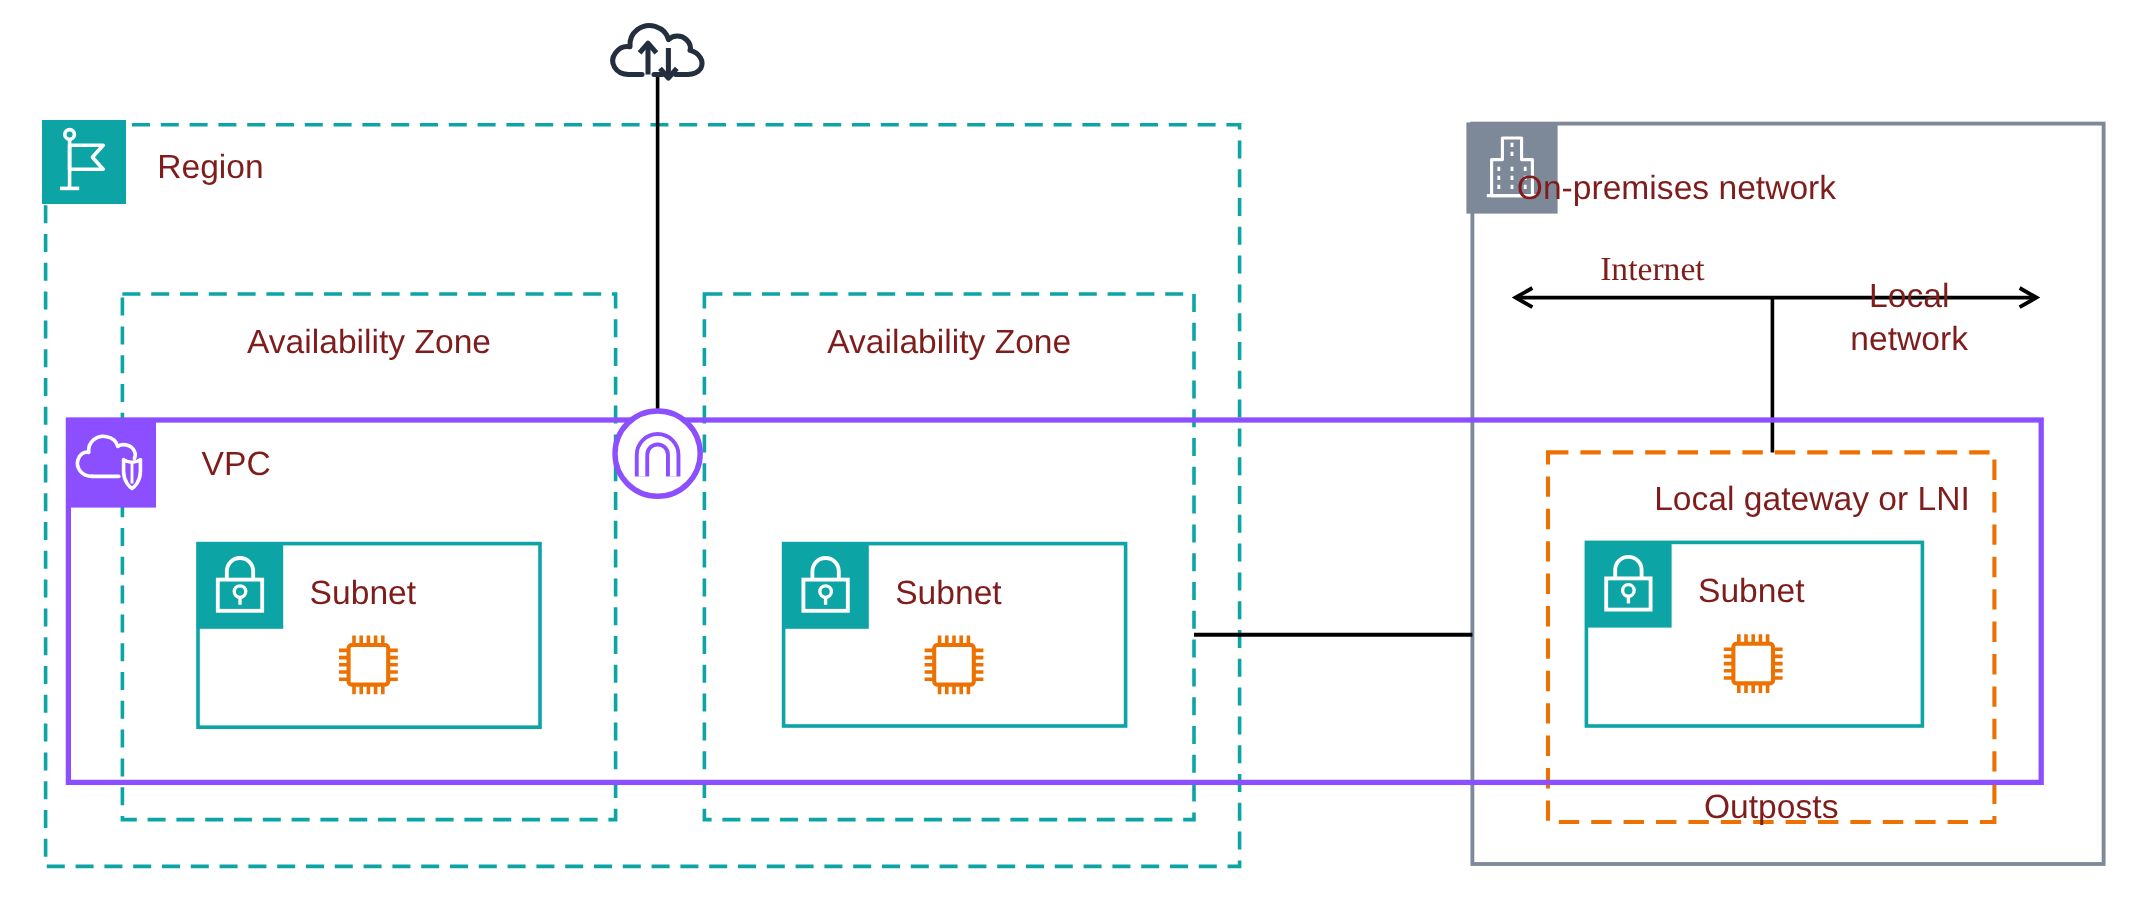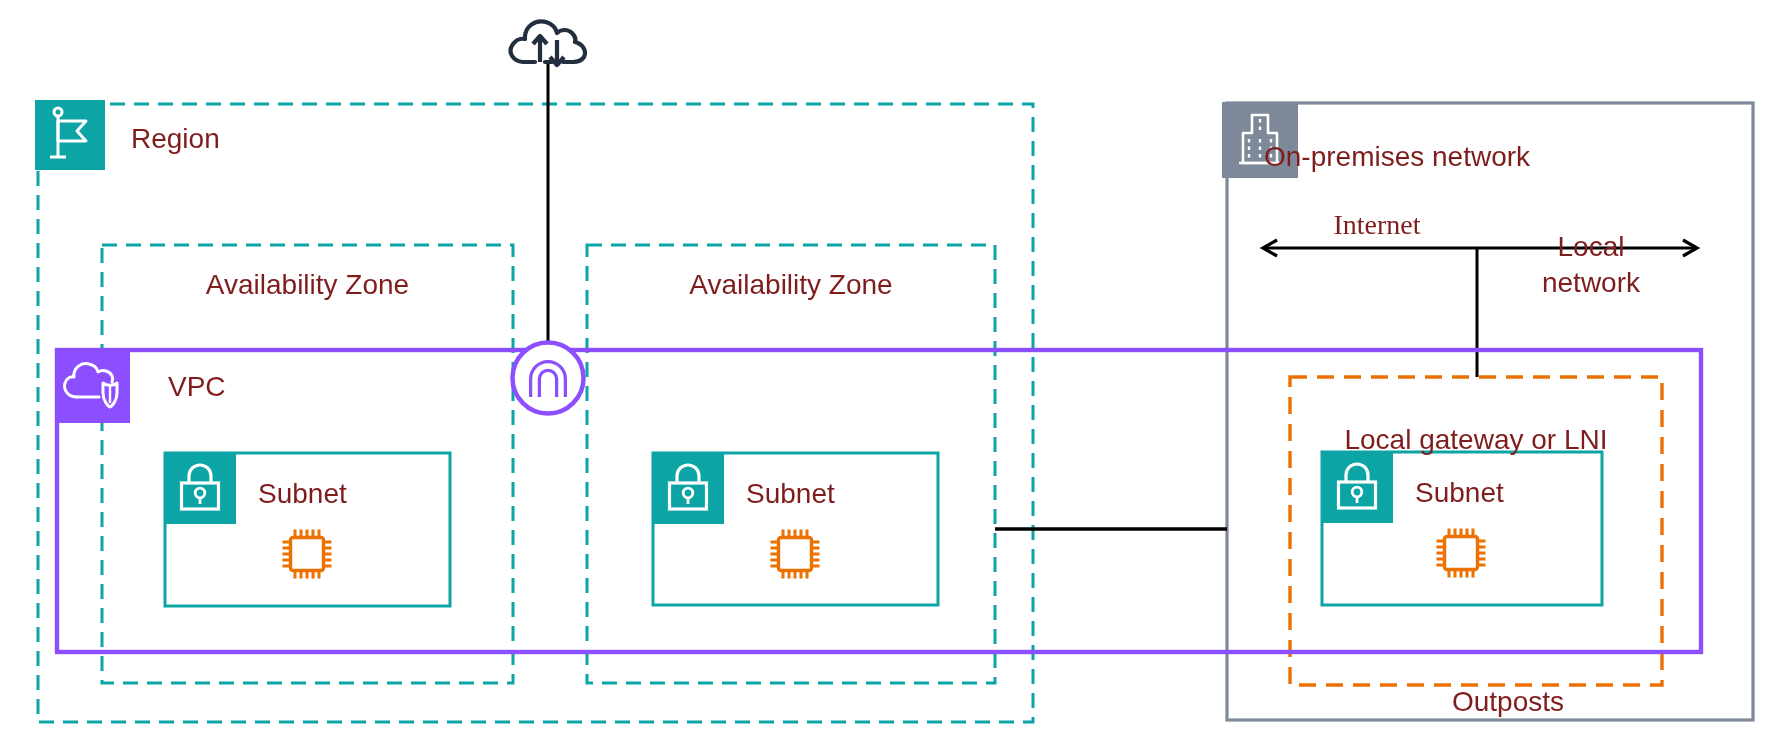--- a/index.html
+++ b/index.html
@@ -164,16 +164,16 @@
 
   <div class="lbl" style="left:258px;top:477px;">Subnet</div>
   <div class="lbl" style="left:746px;top:477px;">Subnet</div>
   <div class="lbl" style="left:1415px;top:476px;">Subnet</div>
 
   <div class="lbl" style="left:1264px;top:122px;margin-top:18px;">On-premises network</div>
 
   <div class="lbl center" style="left:1292px;top:208px;width:170px;font-family:Liberation Serif, serif;">Internet</div>
   <div class="lbl center wrap" style="left:1515px;top:213px;width:152px;margin-top:16px;">Local network</div>
 
-  <div class="lbl center" style="left:1290px;top:399px;width:372px;margin-top:24px;">Local gateway or LNI</div>
-  <div class="lbl center" style="left:1290px;top:685px;width:372px;padding-left:32px;">Outposts</div>
+  <div class="lbl center" style="left:1324px;top:399px;width:372px;">Local gateway or LNI</div>
+  <div class="lbl center" style="left:1290px;top:656px;width:372px;">Outposts</div>
 
 </div>
 
 </body></html>

